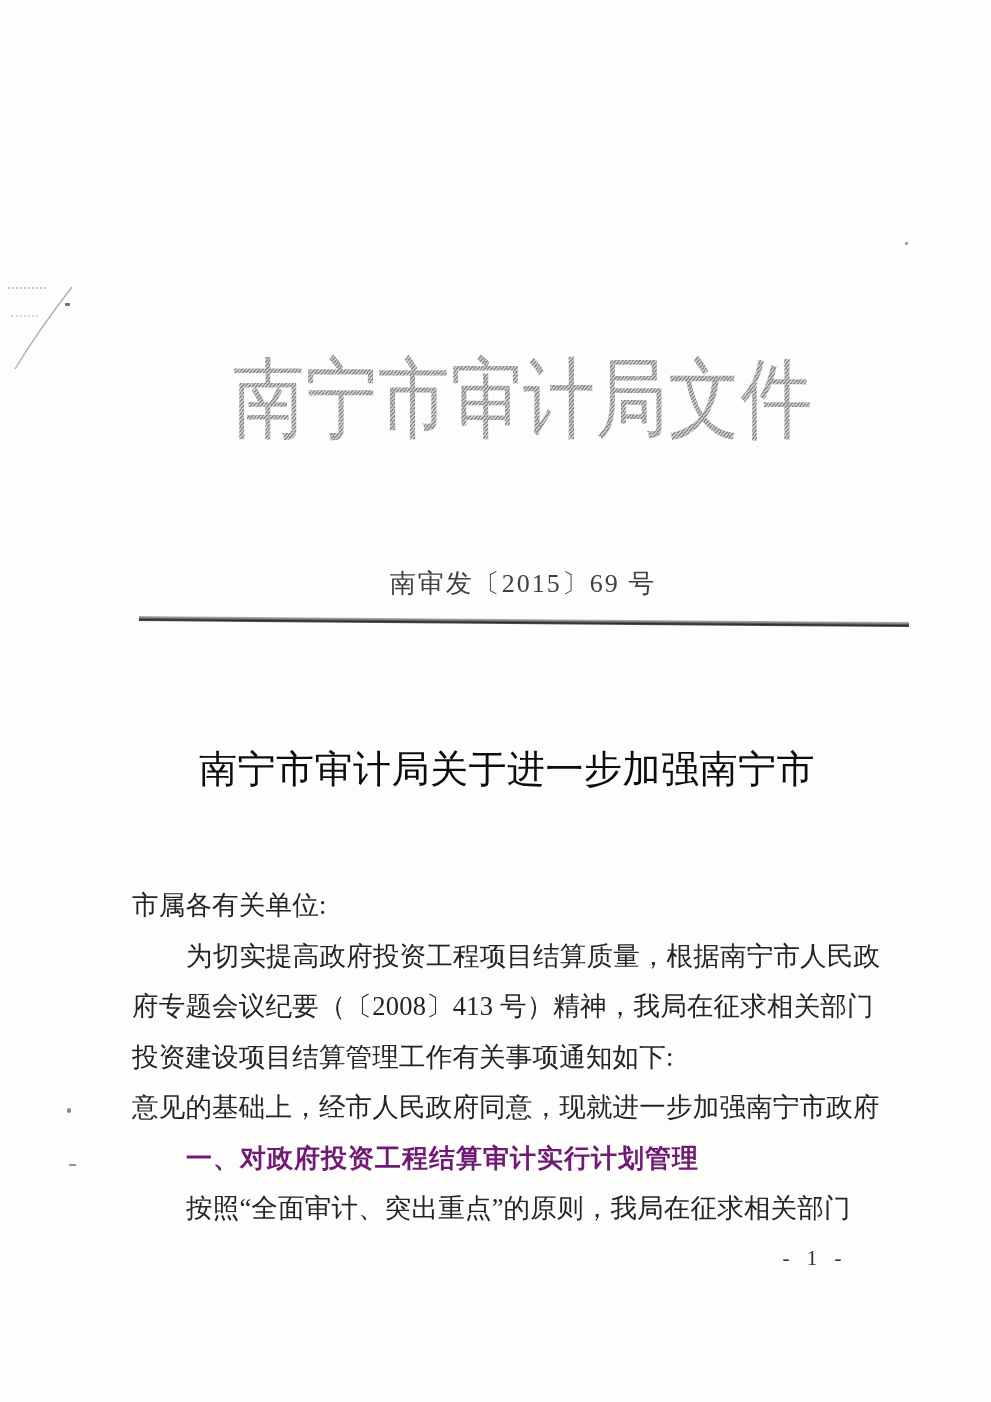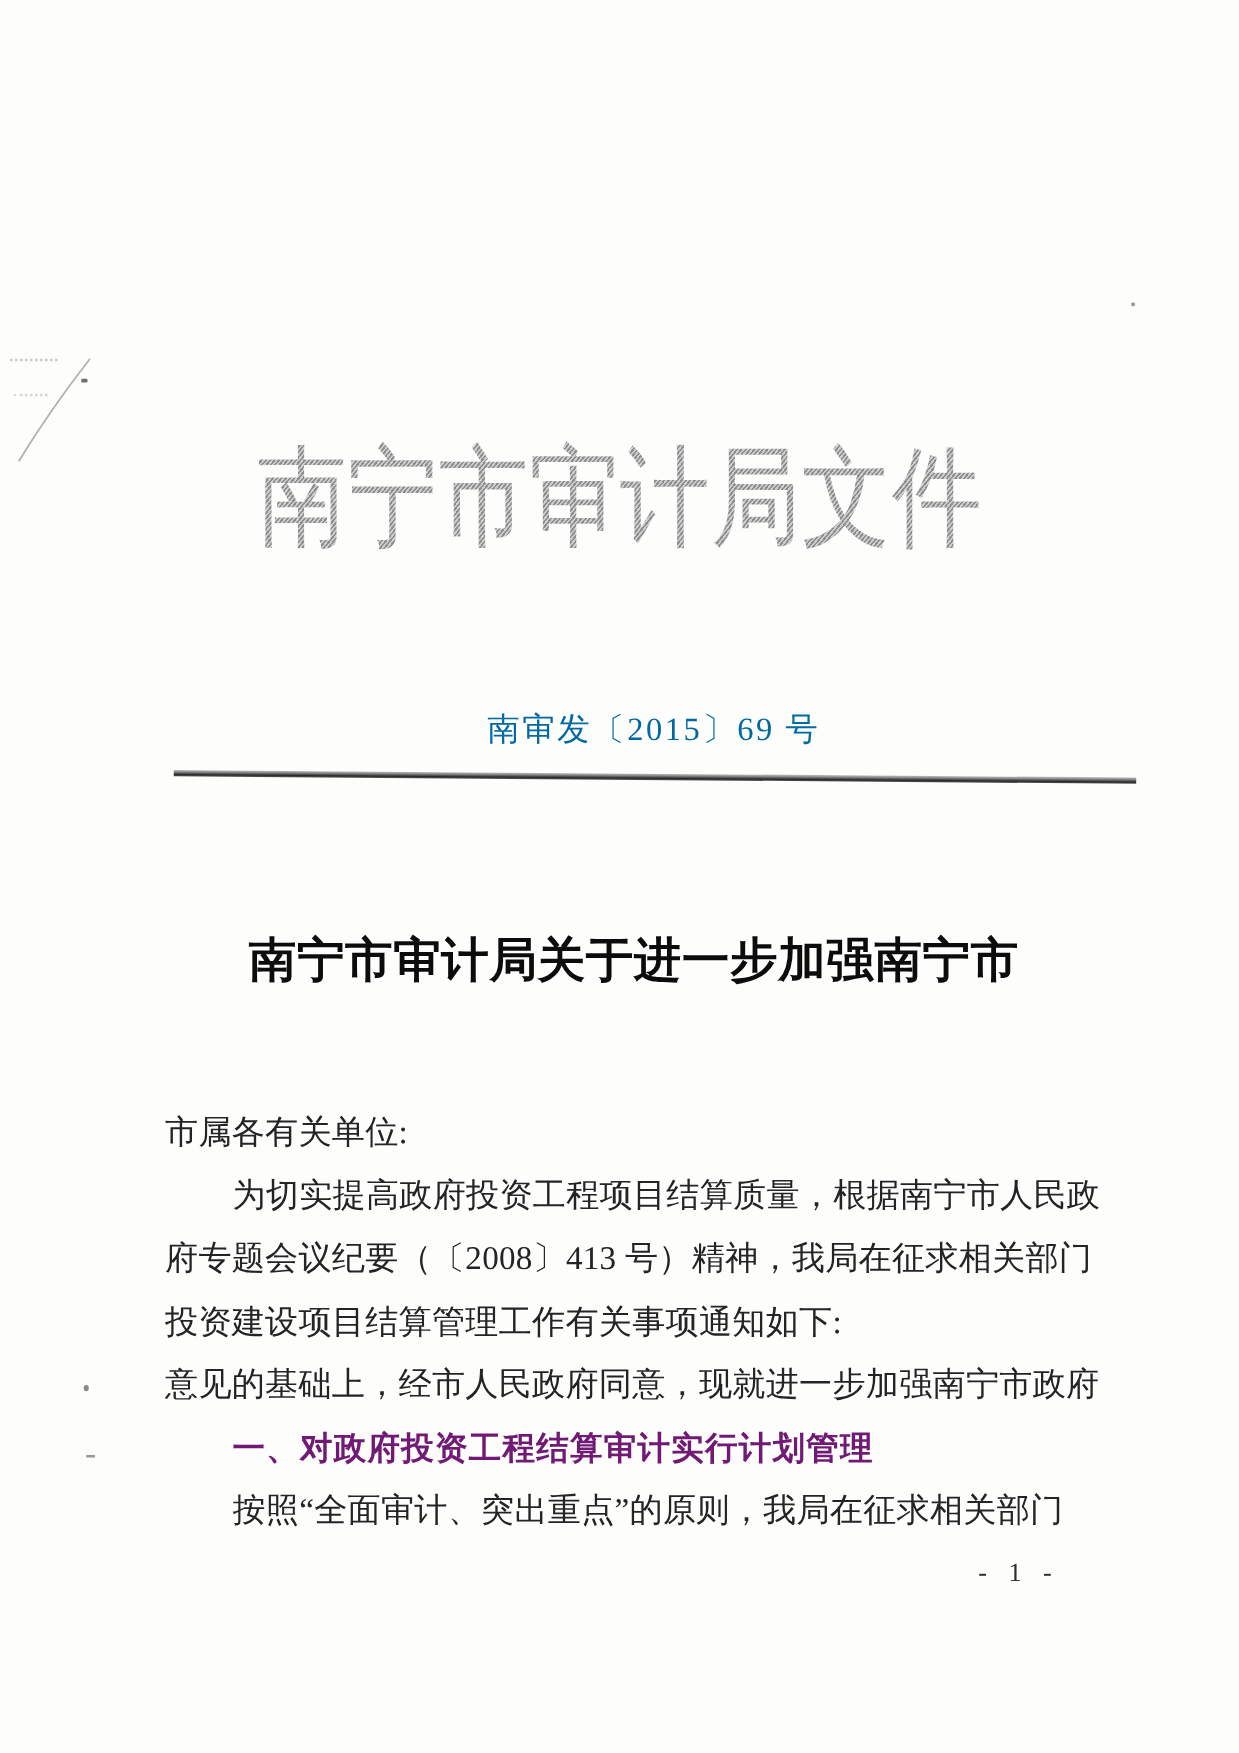--- a/index.html
+++ b/index.html
@@ -15,21 +15,21 @@
     background: #fdfdfc;
     overflow: hidden;
   }
 
   
   .letterhead {
     position: absolute;
     left: 140px;
     top: 350px;
     width: 766px;
-    text-align: left;
+    text-align: center;
     pointer-events: none;
   }
   .letterhead-text {
     display: inline-block;
     font-size: 88px;
     line-height: 100px;
     font-weight: 400;
     white-space: nowrap;
     transform: scaleX(0.815);
     transform-origin: 50% 0;
@@ -47,21 +47,21 @@
 
   
   .doc-number {
     position: absolute;
     left: 140px;
     top: 566px;
     width: 766px;
     text-align: center;
     font-size: 26px;
     letter-spacing: 2px;
-    color: #0369a1;
+    color: #404040;
   }
 
   
   .rule {
     position: absolute;
     left: 139px;
     top: 616px;
     width: 770px;
     height: 5px;
     transform: rotate(0.45deg);
@@ -72,21 +72,21 @@
   
   .doc-title {
     position: absolute;
     left: 140px;
     top: 744px;
     width: 766px;
     text-align: center;
     transform: translateX(-16px);
     font-size: 38px;
     line-height: 50px;
-    font-weight: 700;
+    font-weight: 400;
     color: #0c0c0c;
     letter-spacing: 0.5px;
   }
 
   
   .body-text {
     position: absolute;
     left: 132px;
     top: 880px;
     width: 752px;

